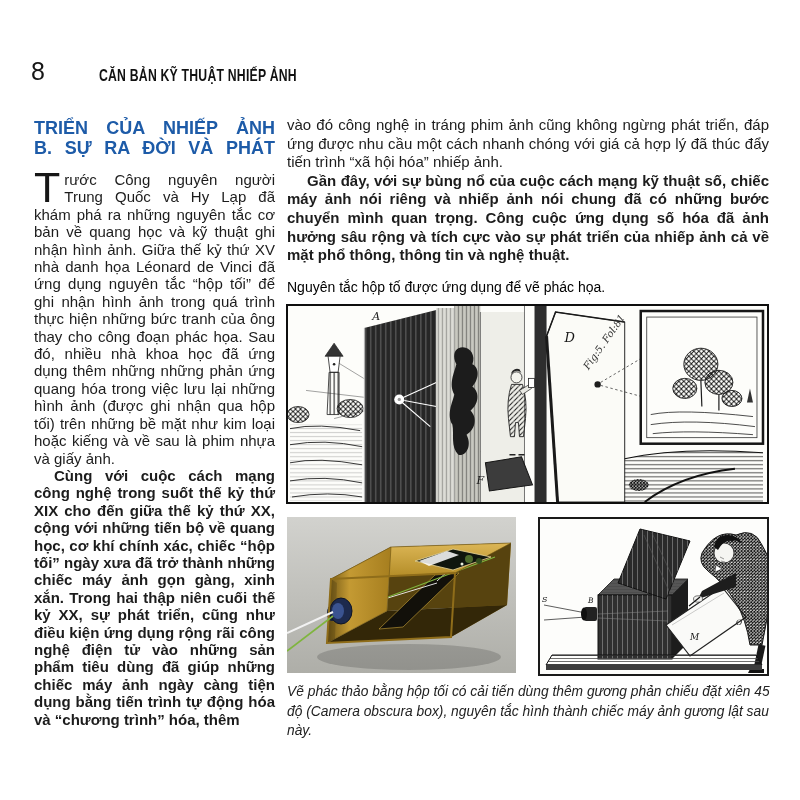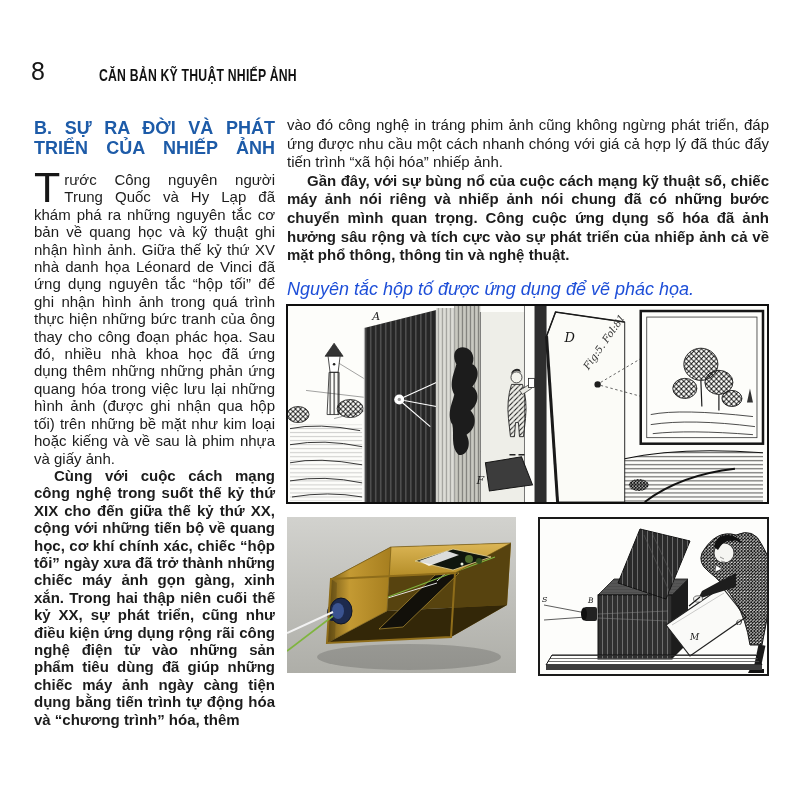--- a/index.html
+++ b/index.html
@@ -14,21 +14,21 @@
   }
   .leftcol { position:absolute; left:34px; top:118px; width:241px; }
   .sechead { color:#1d5ba8; font-weight:bold; font-size:18px; line-height:20px; margin-bottom:13px; }
   .secline { text-align:justify; text-align-last:justify; }
   .leftcol p, .rightcol p { margin:0; text-align:justify; }
   .leftcol p { font-size:15px; line-height:17.4px; }
   .indent { text-indent:20px;font-weight:bold; }
   .dropcap { float:left; font-size:43px; line-height:33px; padding-right:4px; font-weight:400; color:#161616; }
   .rightcol { position:absolute; left:287px; top:116px; width:482px; }
   .rightcol p { font-size:15px; line-height:18.6px; }
-  .figcap1 { position:absolute; left:287px; top:279px; width:492px; font-size:18px; font-style:italic; color:#1d4ed8; }
+  .figcap1 { position:absolute; left:287px; top:279px; width:492px; font-size:14px; color:#000000; }
   .fig-main { position:absolute; left:286px; top:304px; width:483px; height:200px; border:2px solid #0e0e0e; box-sizing:border-box; background:#fff; }
   .fig-render { position:absolute; left:287px; top:517px; width:229px; height:156px; }
   .fig-box { position:absolute; left:538px; top:517px; width:231px; height:159px; border:2px solid #1a1a1a; box-sizing:border-box; background:#fff; }
   .figcap2 { position:absolute; left:287px; top:682px; width:492px; font-size:13.8px; font-style:italic; line-height:19.5px; color:#222; }
   .fig-main svg, .fig-render svg, .fig-box svg { display:block; width:100%; height:100%; }
   .etext { font-family:"DejaVu Serif", serif; font-style:italic; }
 </style>
 </head>
 <body>
 
@@ -75,22 +75,22 @@
   </defs>
 </svg>
 
 <div class="page">
 
   <div class="pagenum">8</div>
   <div class="runhead">CĂN BẢN KỸ THUẬT NHIẾP ẢNH</div>
 
   <div class="leftcol">
     <div class="sechead">
+      <div class="secline">TRIỂN CỦA NHIẾP ẢNH</div>
       <div class="secline">B. SỰ RA ĐỜI VÀ PHÁT</div>
-      <div class="secline">TRIỂN CỦA NHIẾP ẢNH</div>
     </div>
     <p><span class="dropcap">T</span><span>rước Công nguyên người Trung Quốc và Hy Lạp đã khám phá ra những nguyên tắc cơ bản về quang học và kỹ thuật ghi nhận hình ảnh. Giữa thế kỷ thứ XV nhà danh họa Léonard de Vinci đã ứng dụng nguyên tắc “hộp tối” để ghi nhận hình ảnh trong quá trình thực hiện những bức tranh của ông thay cho công đoạn phác họa. Sau đó, nhiều nhà khoa học đã ứng dụng thêm những những phản ứng quang hóa trong việc lưu lại những hình ảnh (được ghi nhận qua hộp tối) trên những bề mặt như kim loại hoặc kiếng và về sau là phim nhựa và giấy ảnh.</span></p>
     <p class="indent">Cùng với cuộc cách mạng công nghệ trong suốt thế kỷ thứ XIX cho đến giữa thế kỷ thứ XX, cộng với những tiến bộ về quang học, cơ khí chính xác, chiếc “hộp tối” ngày xưa đã trở thành những chiếc máy ảnh gọn gàng, xinh xắn. Trong hai thập niên cuối thế kỷ XX, sự phát triển, cũng như điều kiện ứng dụng rộng rãi công nghệ điện tử vào những sản phẩm tiêu dùng đã giúp những chiếc máy ảnh ngày càng tiện dụng bằng tiến trình tự động hóa và “chương trình” hóa, thêm</p>
   </div>
 
   <div class="rightcol">
     <p>vào đó công nghệ in tráng phim ảnh cũng không ngừng phát triển, đáp ứng được nhu cầu một cách nhanh chóng với giá cả hợp lý đã thúc đẩy tiến trình “xã hội hóa” nhiếp ảnh.</p>
     <p class="indent">Gần đây, với sự bùng nổ của cuộc cách mạng kỹ thuật số, chiếc máy ảnh nói riêng và nhiếp ảnh nói chung đã có những bước chuyển mình quan trọng. Công cuộc ứng dụng số hóa đã ảnh hưởng sâu rộng và tích cực vào sự phát triển của nhiếp ảnh cả về mặt phổ thông, thông tin và nghệ thuật.</p>
   </div>
 
@@ -273,14 +273,15 @@
         <path d="M210,150 h14 v4 h-16 z" fill="#111"></path>
       </g>
 
       <g>
         <polygon points="12,136 216,136 222,146 6,146" fill="url(#phg)" stroke="#111" stroke-width="1"></polygon>
         <rect x="6" y="146" width="216" height="5" fill="#3c3c3c"></rect>
       </g>
     </svg>
   </div>
 
+  <div class="figcap2">Vẽ phác thảo bằng hộp tối có cải tiến dùng thêm gương phản chiếu đặt xiên 45 độ (Camera obscura box), nguyên tắc hình thành chiếc máy ảnh gương lật sau này.</div>
 
 </div>
 
 </body></html>

